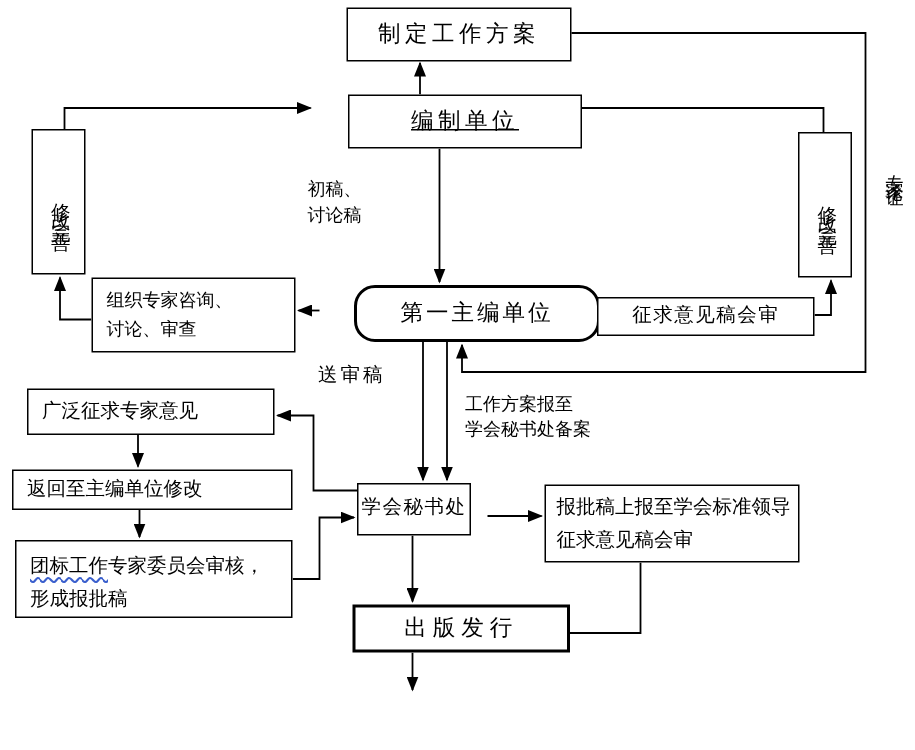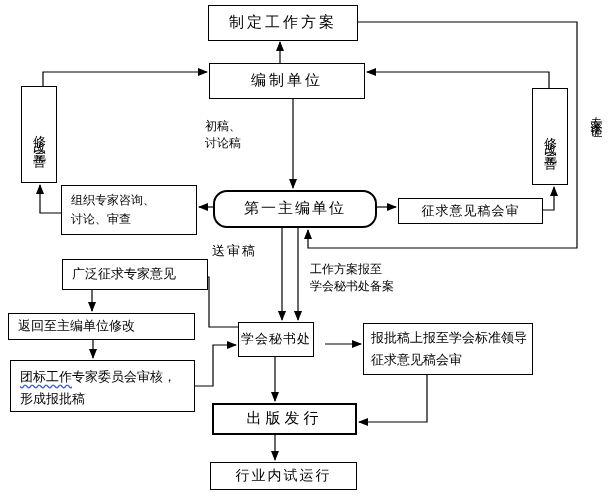--- a/index.html
+++ b/index.html
@@ -7,21 +7,21 @@
     position:relative;width:610px;height:500px;background:#ffffff;
     font-family:"DejaVu Sans","Liberation Sans",sans-serif;color:#000;
     overflow:hidden;
   }
   #wires{position:absolute;left:0;top:0;z-index:1;}
   .box{
     position:absolute;box-sizing:border-box;border:1px solid #000;background:#fff;
     display:flex;align-items:center;justify-content:center;text-align:center;
     white-space:pre-line;z-index:2;font-size:13px;line-height:1.55;
   }
-  .box.big{font-size:15px;letter-spacing:3px;}
+  .box.big{font-size:15px;letter-spacing:3px;margin-left:23px;}
   .box.leftText{justify-content:flex-start;text-align:left;padding-left:9px;padding-right:4px;font-family:Liberation Serif, serif;}
   .box.vert{
     writing-mode:vertical-rl;text-orientation:upright;letter-spacing:6px;
     font-size:13px;padding-top:4px;
   }
   .box.thick{border-width:2px;}
   .lbl{
     position:absolute;z-index:2;font-size:12px;line-height:1.45;white-space:pre-line;
   }
   .lbl.vert{
@@ -62,50 +62,49 @@
       <path d="M195,386 L213,386 L213,345 L236,345" marker-end="url(#arr)"></path>
       <path d="M325,344 L361,344" marker-end="url(#arr)"></path>
       <path d="M427,375 L427,422 L359,422" marker-end="url(#arr)"></path>
       <path d="M275,357 L275,401" marker-end="url(#arr)"></path>
       <path d="M275,435 L275,460" marker-end="url(#arr)"></path>
     </g>
   </svg>
 
   <div class="box big" style="left:208px;top:5px;width:150px;height:36px;">制定工作方案</div>
 
-  <div class="box big" style="left:209px;top:63px;width:156px;height:36px;">编制单位</div>
+  <div class="box big" style="left:209px;top:63px;width:156px;height:36px;text-decoration:underline;">编制单位</div>
 
   <div class="box vert" style="left:21px;top:86px;width:36px;height:97px;">修改完善</div>
 
   <div class="box vert" style="left:532px;top:88px;width:36px;height:97px;">修改完善</div>
 
   <div class="box leftText" style="left:61px;top:185px;width:136px;height:50px;font-size:12px;">组织专家咨询、
 讨论、审查</div>
 
   <div class="box big thick" style="left:213px;top:190px;width:164px;height:38px;letter-spacing:2px;border-radius:14px;">第一主编单位</div>
 
   <div class="box" style="left:398px;top:198px;width:145px;height:26px;letter-spacing:1px;">征求意见稿会审</div>
 
-  <div class="box leftText" style="left:18px;top:259px;width:146px;height:31px;margin-left:44px;">广泛征求专家意见</div>
+  <div class="box leftText" style="left:18px;top:259px;width:165px;height:31px;">广泛征求专家意见</div>
 
   <div class="box leftText" style="left:8px;top:313px;width:187px;height:27px;">返回至主编单位修改</div>
 
   <div class="box leftText" style="left:10px;top:360px;width:185px;height:52px;align-items:flex-start;padding-top:5px;line-height:1.7;">
     <div class="inner"><span class="squiggle">团标工作</span><span>专家委员会审核，
 形成报批稿</span></div>
   </div>
 
   <div class="box" style="left:238px;top:322px;width:76px;height:35px;letter-spacing:1px;">学会秘书处</div>
 
   <div class="box leftText" style="left:363px;top:323px;width:170px;height:52px;padding-left:7px;line-height:1.7;">报批稿上报至学会标准领导
 征求意见稿会审</div>
 
   <div class="box big thick" style="left:212px;top:403px;width:145px;height:32px;letter-spacing:4px;">出版发行</div>
 
-  <div class="box" style="left:210px;top:462px;width:147px;height:28px;font-size:14px;letter-spacing:2px;">行业内试运行</div>
 
   <div class="lbl" style="left:205px;top:118px;">初稿、
 讨论稿</div>
 
 
   <div class="lbl vert" style="left:587px;top:107px;height:68px;">专家论证</div>
 
   <div class="lbl" style="left:212px;top:242px;font-size:13px;letter-spacing:2px;">送审稿</div>
 
   <div class="lbl" style="left:310px;top:261px;">工作方案报至

